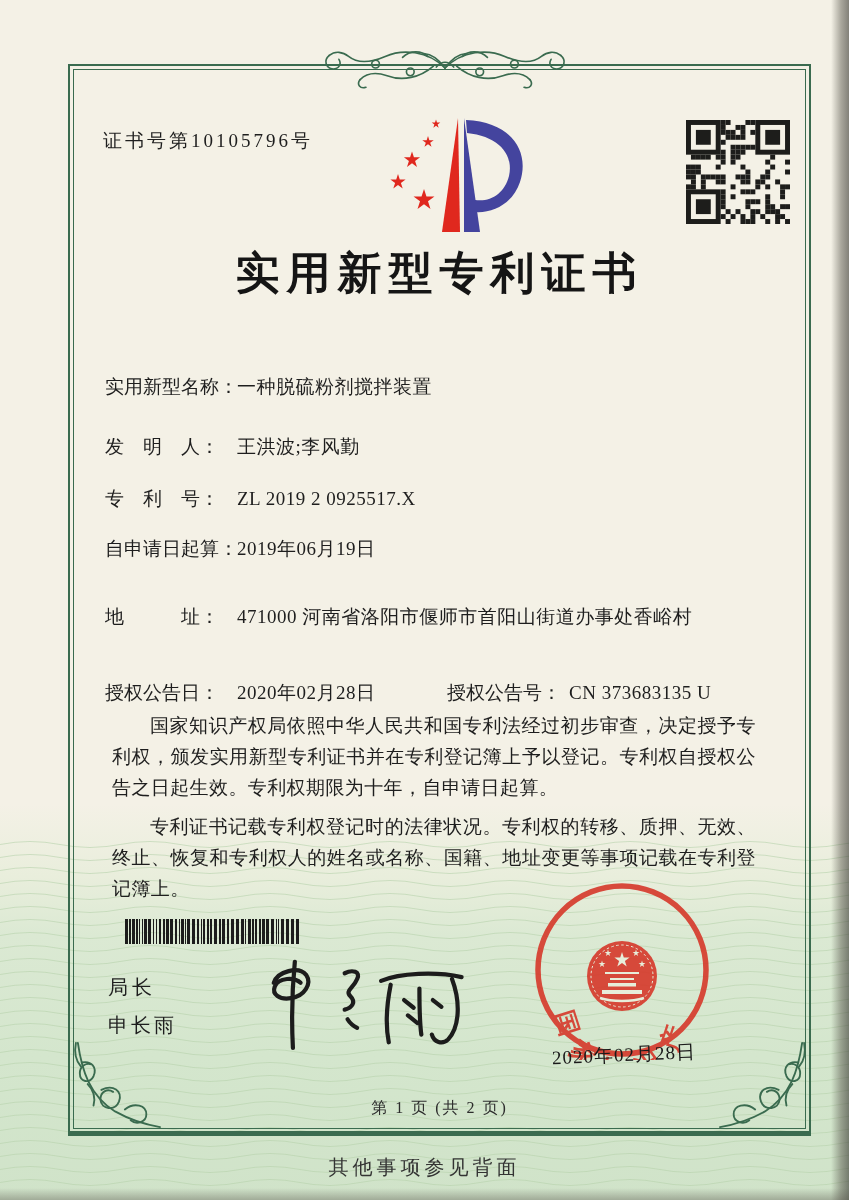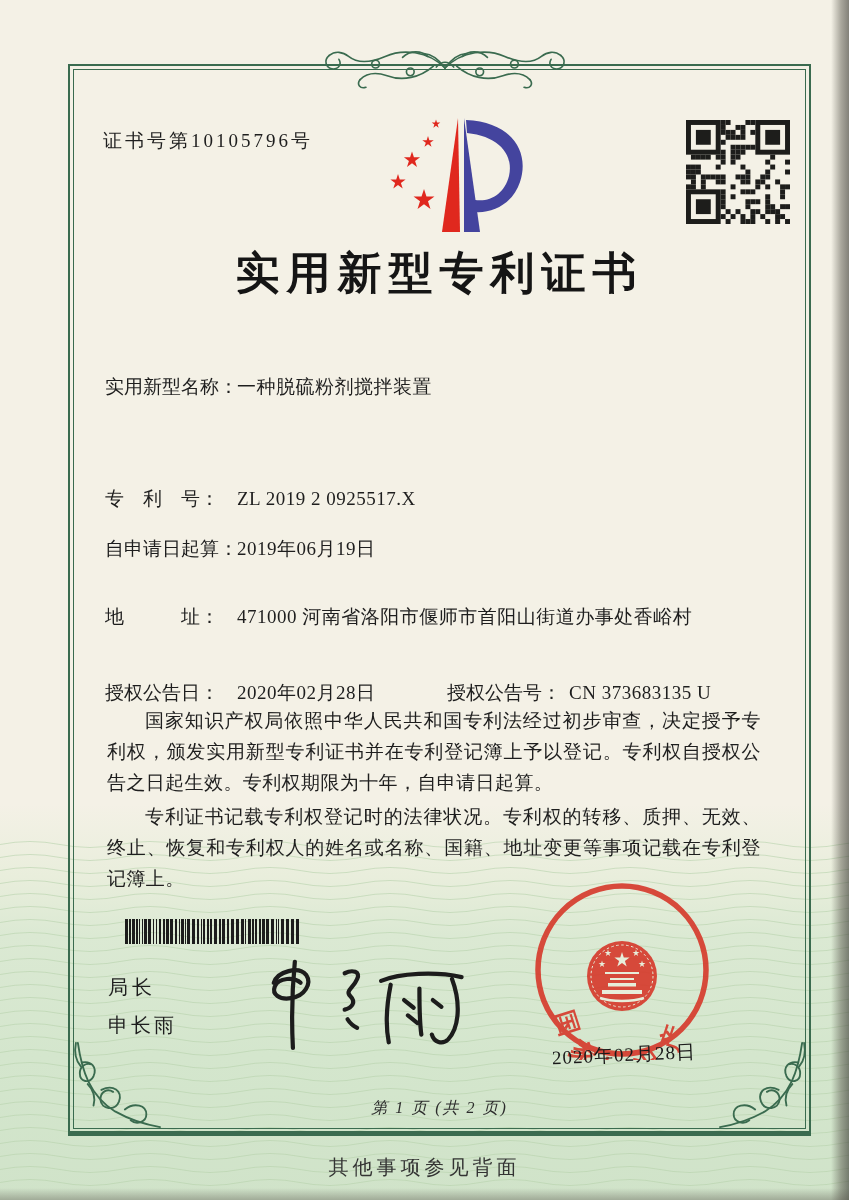--- a/index.html
+++ b/index.html
@@ -33,31 +33,31 @@
   .title{
     position:absolute;left:68px;top:244px;width:743px;margin:0;
     text-align:center;font-size:44px;font-weight:600;letter-spacing:7px;color:#151515;
   }
   .field-row{position:absolute;left:105px;width:660px;font-size:19px;white-space:nowrap;margin-top:16px;}
   .flabel{display:inline-block;width:132px;}
   .fvalue{letter-spacing:.5px;}
   .grp2{position:absolute;left:342px;top:0;}
   .flabel2{display:inline-block;width:122px;}
   .paras{position:absolute;left:104px;top:702px;width:660px;font-size:19px;line-height:31px;letter-spacing:.4px;text-align:justify;}
-  .paras p{margin:3px;text-indent:2em;}
+  .paras p{margin:8px;text-indent:2em;}
   .barcode{position:absolute;left:125px;top:919px;width:176px;height:25px;display:flex;align-items:stretch;}
   .barcode i,.barcode u{display:block;height:100%;flex:none;}
   .barcode i{background:#1c1c1c;}
   .sig-title{position:absolute;left:108px;top:974px;font-size:20px;letter-spacing:4px;}
   .sig-name{position:absolute;left:108px;top:1012px;font-size:20px;letter-spacing:3px;}
   .signature{position:absolute;left:245px;top:946px;width:230px;height:112px;}
   .seal{position:absolute;left:532px;top:880px;width:180px;height:180px;}
   .seal-text{font-size:25px;font-weight:600;letter-spacing:15px;fill:var(--seal-red,#d6382a);font-family:"Liberation Serif","DejaVu Serif",serif;}
   .seal-date{position:absolute;left:518px;top:1042px;width:212px;text-align:center;font-size:19px;letter-spacing:1px;transform:rotate(-2.5deg);color:#1a1a1a;}
-  .page-no{position:absolute;left:68px;top:1098px;width:743px;text-align:center;font-size:16px;letter-spacing:2px;color:#2c2c2c;font-style:italic;}
+  .page-no{position:absolute;left:68px;top:1098px;width:743px;text-align:center;font-size:16px;letter-spacing:2px;color:#2c2c2c;}
   .back-note{position:absolute;left:0;top:1154px;width:849px;text-align:center;font-size:20px;letter-spacing:4px;color:#333;}
   .edge-right{position:absolute;right:0;top:0;width:18px;height:1200px;background:linear-gradient(90deg,rgba(80,78,68,0),rgba(80,78,68,.45) 55%,rgba(55,54,48,.6));}
   .edge-bottom{position:absolute;left:0;bottom:0;width:849px;height:12px;background:linear-gradient(180deg,rgba(90,88,78,0),rgba(90,88,78,.4));}
   .orn{stroke:var(--border-green,#3a6b4f);fill:none;stroke-width:1.7;stroke-linecap:round;}
   .sigstroke{stroke:#1c1c1c;fill:none;stroke-width:4.4;stroke-linecap:round;stroke-linejoin:round;}
 </style>
 </head>
 <body>
 
 <div class="page" style="--paper-cream: #f4f1e6; --paper-green: #d4e6cd; --border-green: #3a6b4f; --seal-red: #d6382a; --logo-red: #e0281e; --logo-blue: #44449e; --ink: #1e1e1e;">
@@ -272,20 +272,23 @@
         <rect x="5" y="75" width="25" height="25" fill="#f4f1e6"></rect>
         <rect x="10" y="80" width="15" height="15" fill="#1d1d1b"></rect>
       </g>
   </svg>
 
   <h1 class="title">实用新型专利证书</h1>
 
   <div class="field-row" style="top:358px">
     <span class="flabel">实用新型名称：</span><span class="fvalue">一种脱硫粉剂搅拌装置</span>
   </div>
+  <div class="field-row" style="top:418px">
+    <span class="flabel">发　明　人：</span><span class="fvalue">王洪波;李风勤</span>
+  </div>
   <div class="field-row" style="top:470px">
     <span class="flabel">专　利　号：</span><span class="fvalue">ZL 2019 2 0925517.X</span>
   </div>
   <div class="field-row" style="top:520px">
     <span class="flabel">自申请日起算：</span><span class="fvalue">2019年06月19日</span>
   </div>
   <div class="field-row" style="top:588px">
     <span class="flabel">地　　　址：</span><span class="fvalue">471000 河南省洛阳市偃师市首阳山街道办事处香峪村</span>
   </div>
   <div class="field-row" style="top:664px">

